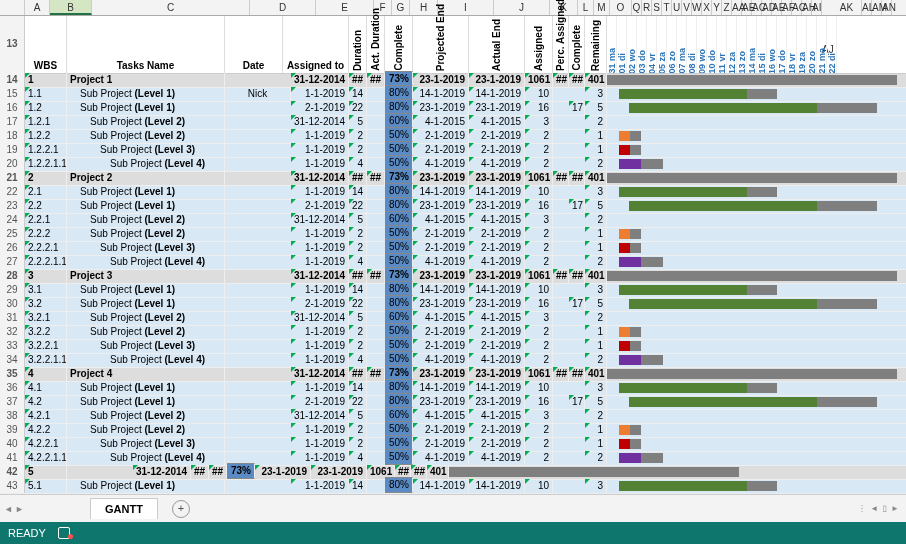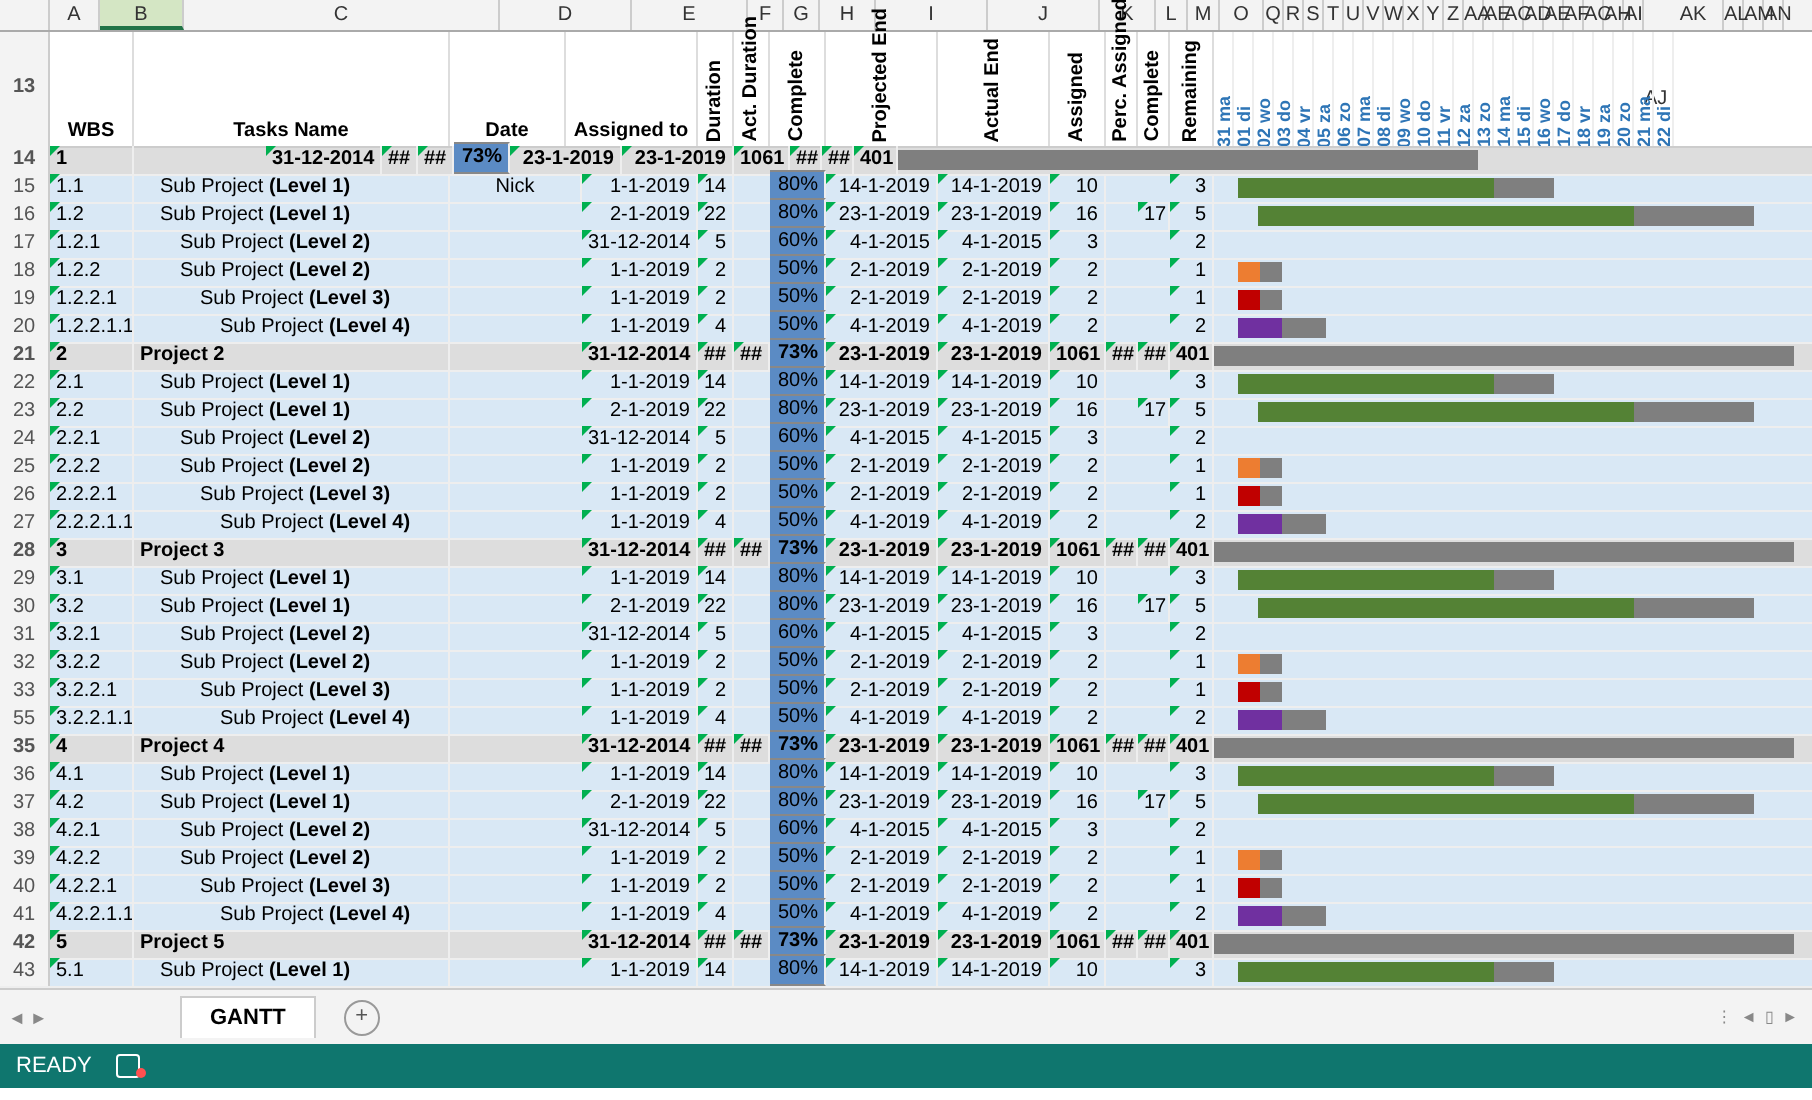--- a/index.html
+++ b/index.html
@@ -217,20 +217,21 @@
             <span>22 di</span>
           </div>
         </div>
     </div>
   </div>
 
   <div id="rows-container">
       <div class="drow proj">
         <div class="rownum">14</div>
         <div class="cell wbs-w"><div class="gtri"></div><span>1</span></div>
+        <div class="cell task-w"><span style="padding-left: 0px;">Project 1</span></div>
         <div class="cell assign-w c"><span></span></div>
         <div class="cell date-w r"><div class="gtri"></div><span>31-12-2014</span></div>
         <div class="cell dur-w r"><div class="gtri"></div><span>##</span></div>
         <div class="cell actdur-w r"><div class="gtri"></div><span>##</span></div>
         <div class="cell comp-w complete"><span>73%</span></div>
         <div class="cell projend-w r"><div class="gtri"></div><span>23-1-2019</span></div>
         <div class="cell actend-w r"><div class="gtri"></div><span>23-1-2019</span></div>
         <div class="cell assigned2-w r"><div class="gtri"></div><span>1061</span></div>
         <div class="cell perc2-w r"><div class="gtri"></div><span>##</span></div>
         <div class="cell comp2-w r"><div class="gtri"></div><span>##</span></div>
@@ -602,21 +603,21 @@
         <div class="cell assigned2-w r"><div class="gtri"></div><span>2</span></div>
         <div class="cell perc2-w r"><div class="gtri"></div><span></span></div>
         <div class="cell comp2-w r"><div class="gtri"></div><span></span></div>
         <div class="cell remain-w r"><div class="gtri"></div><span>1</span></div>
         <div class="gantt-row">
           <div class="gbar red" style="left: 12px; width: 11px;"></div>
           <div class="gbar grey" style="left: 23px; width: 11px;"></div>
         </div>
       </div>
       <div class="drow sub">
-        <div class="rownum">55</div>
+        <div class="rownum">34</div>
         <div class="cell wbs-w"><div class="gtri"></div><span>3.2.2.1.1</span></div>
         <div class="cell task-w"><span style="padding-left: 40px;">Sub Project <b>(Level 4)</b></span></div>
         <div class="cell assign-w c"><span></span></div>
         <div class="cell date-w r"><div class="gtri"></div><span>1-1-2019</span></div>
         <div class="cell dur-w r"><div class="gtri"></div><span>4</span></div>
         <div class="cell actdur-w r"><span></span></div>
         <div class="cell comp-w complete"><span>50%</span></div>
         <div class="cell projend-w r"><div class="gtri"></div><span>4-1-2019</span></div>
         <div class="cell actend-w r"><div class="gtri"></div><span>4-1-2019</span></div>
         <div class="cell assigned2-w r"><div class="gtri"></div><span>2</span></div>
@@ -760,21 +761,20 @@
         <div class="cell comp2-w r"><div class="gtri"></div><span></span></div>
         <div class="cell remain-w r"><div class="gtri"></div><span>2</span></div>
         <div class="gantt-row">
           <div class="gbar purple" style="left: 12px; width: 22px;"></div>
           <div class="gbar grey" style="left: 34px; width: 22px;"></div>
         </div>
       </div>
       <div class="drow proj">
         <div class="rownum">42</div>
         <div class="cell wbs-w"><div class="gtri"></div><span>5</span></div>
-        <div class="cell task-w"><span style="padding-left: 0px;">Project 5</span></div>
         <div class="cell assign-w c"><span></span></div>
         <div class="cell date-w r"><div class="gtri"></div><span>31-12-2014</span></div>
         <div class="cell dur-w r"><div class="gtri"></div><span>##</span></div>
         <div class="cell actdur-w r"><div class="gtri"></div><span>##</span></div>
         <div class="cell comp-w complete"><span>73%</span></div>
         <div class="cell projend-w r"><div class="gtri"></div><span>23-1-2019</span></div>
         <div class="cell actend-w r"><div class="gtri"></div><span>23-1-2019</span></div>
         <div class="cell assigned2-w r"><div class="gtri"></div><span>1061</span></div>
         <div class="cell perc2-w r"><div class="gtri"></div><span>##</span></div>
         <div class="cell comp2-w r"><div class="gtri"></div><span>##</span></div>

